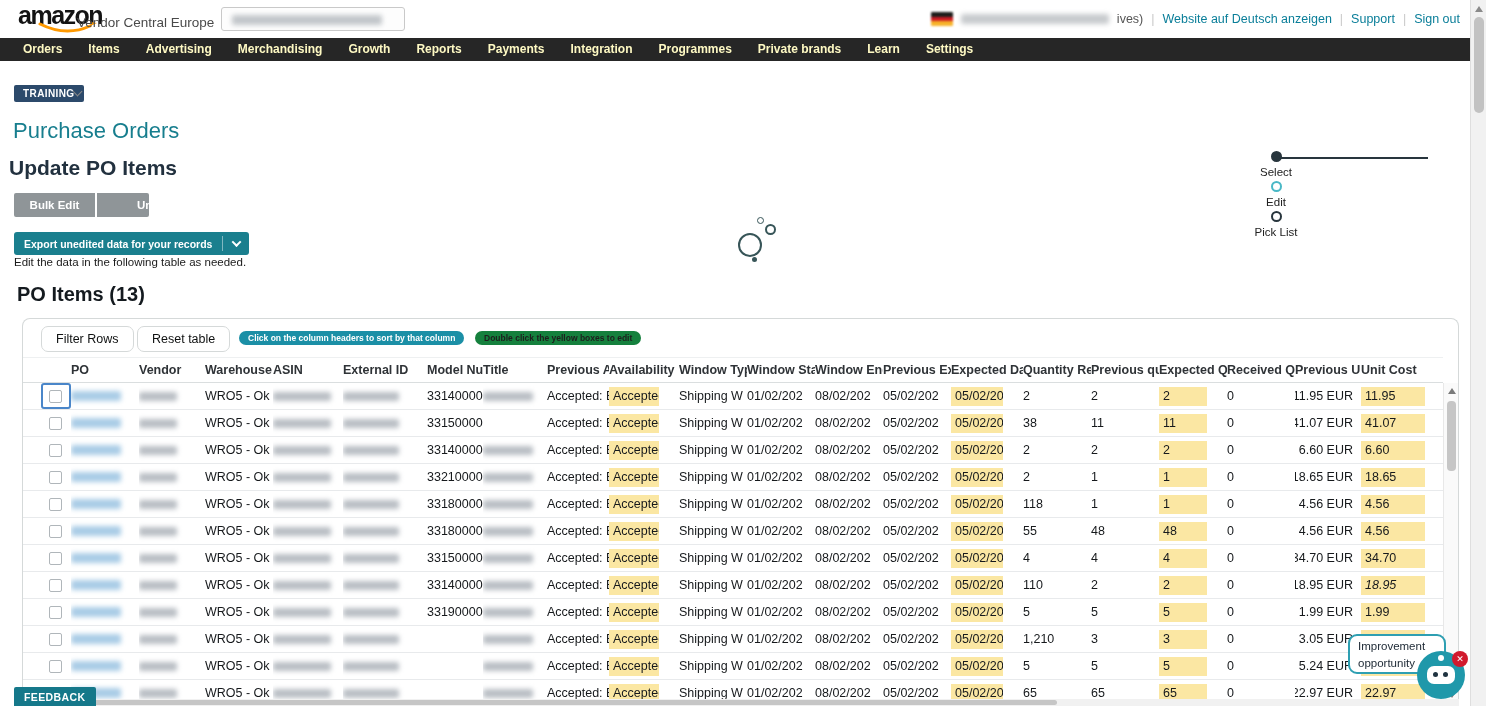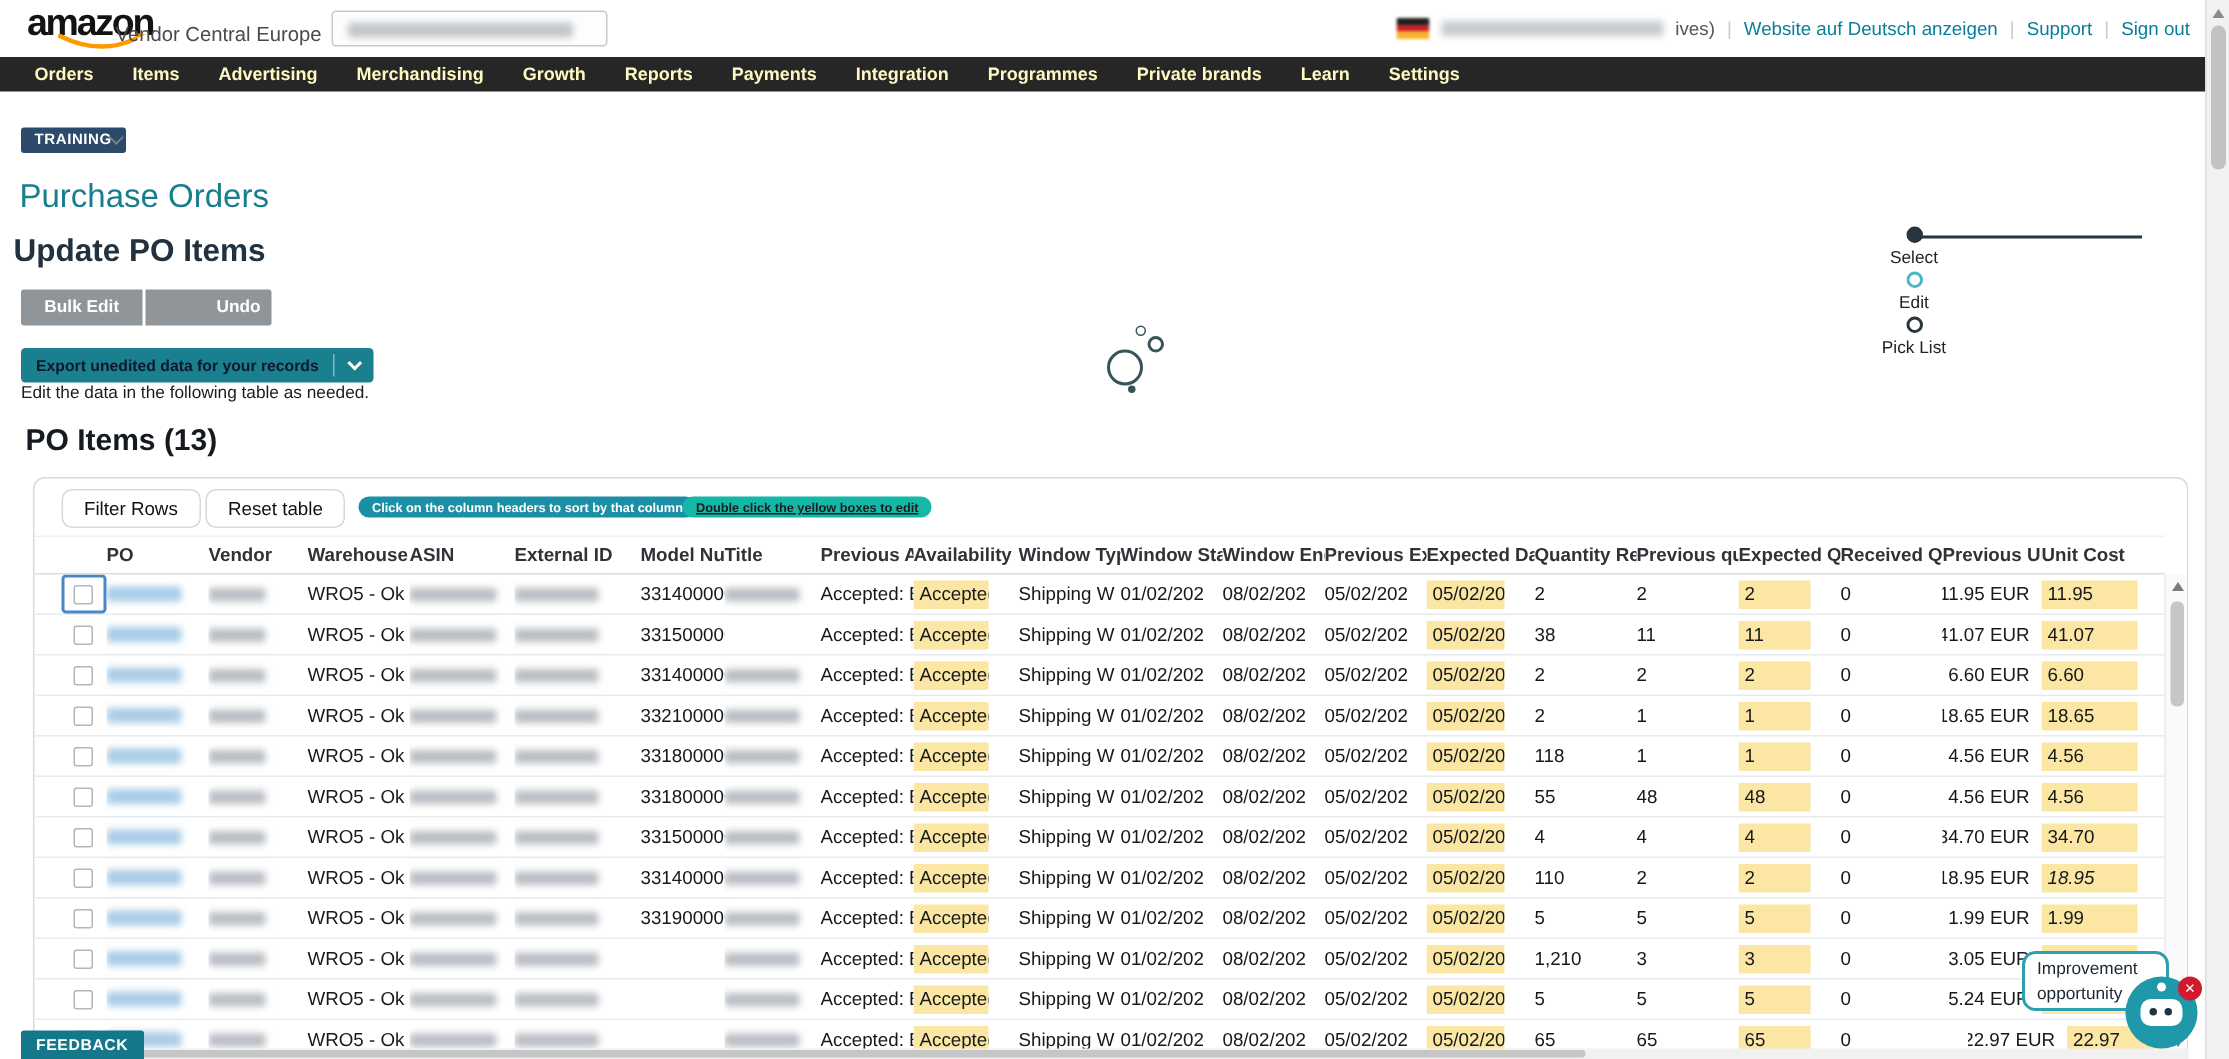--- a/index.html
+++ b/index.html
@@ -42,22 +42,22 @@
   .step-dot { width:11px; height:11px; border-radius:50%; background:#fff; margin-top:3px; }
   .step-done .step-dot { background:#28353d; border:2px solid #28353d; }
   .step-current .step-dot { border:2px solid #49b8c6; }
   .step-todo .step-dot { border:2px solid #28353d; }
   .step-label { margin-top:4px; font-size:11.5px; color:#222; }
 
   
   .gray-group { position:absolute; left:14px; top:193px; display:flex; gap:2px; }
   .gray-btn { border:none; background:#8f9598; color:#fff; font-weight:700; font-size:11.5px; height:24px; cursor:pointer; font-family:inherit; }
   .gray-btn.bulk { width:81px; border-radius:2px 0 0 2px; }
-  .gray-btn.undo { width:84px; border-radius:0 2px 2px 0;padding-left:40px; }
-  .export-btn { position:absolute; left:14px; top:232px; height:23px; display:flex; align-items:center; background:#1a7f8e; border:none; border-radius:3px; cursor:pointer; color:#0f172a; font-family:inherit; }
+  .gray-btn.undo { width:52px; border-radius:0 2px 2px 0;padding-left:40px; }
+  .export-btn { position:absolute; left:14px; top:232px; height:23px; display:flex; align-items:center; background:#1a7f8e; border:none; border-radius:3px; cursor:pointer; color:#ffffff; font-family:inherit; }
   .export-label { font-size:10.5px; font-weight:700; padding:0 10px; }
   .export-divider { width:1px; height:15px; background:rgba(255,255,255,.45); }
   .export-caret { width:26px; display:flex; justify-content:center; }
   .export-caret i { width:7px; height:7px; border-right:2px solid #fff; border-bottom:2px solid #fff; transform:rotate(45deg) translate(-1px,-1px); }
   .hint { position:absolute; left:14px; top:256px; font-size:11.5px; color:#1b1b1b; }
   .section-title { position:absolute; left:17px; top:283px; font-size:20px; font-weight:700; color:#141a1f; }
 
   
   .callout-blob { position:absolute; left:633px; top:240px; width:136px; height:104px; background:#375558; border-radius:46% 54% 58% 42% / 48% 52% 40% 60%; z-index:5; }
   .callout-blob:after { content:""; position:absolute; left:6px; bottom:-14px; width:0; height:0; border-top:26px solid #375558; border-right:26px solid transparent; transform:rotate(12deg); }
@@ -69,21 +69,21 @@
   .deco-dot { left:752px; top:257px; width:5px; height:5px; background:#375558; border:none; }
 
   
   .table-card { position:absolute; left:22px; top:318px; width:1437px; height:388px; border:1px solid #d5d9d9; border-bottom:none; border-radius:8px 8px 0 0; background:#fff; overflow:hidden; }
   .table-toolbar { position:relative; height:38px; }
   .tool-btn { position:absolute; top:7px; height:26px; border:1px solid #d5d9d9; background:#fff; border-radius:7px; font-size:12.5px; color:#0f1111; padding:0 14px; cursor:pointer; font-family:inherit; }
   .tool-btn.filter { left:18px; }
   .tool-btn.reset { left:114px; }
   .pill { position:absolute; top:12px; height:14px; line-height:14px; border-radius:7px; font-size:8.5px; font-weight:700; padding:0 9px; white-space:nowrap; }
   .pill.teal { left:216px; background:#1b8fa6; color:#fff; }
-  .pill.yellow { left:432px; background:#14b8a6; color:#1d1d1d;text-decoration:underline; }
+  .pill.yellow { left:452px; background:#15803d; color:#1d1d1d; }
 
   .thead { position:absolute; left:0; right:15px; top:38px; height:26px; display:flex; padding-left:18px; border-top:1px solid #eef0f1; border-bottom:1px solid #dadedf; }
   .th { font-size:12.5px; font-weight:700; color:#2f3337; line-height:24px; white-space:nowrap; overflow:hidden; padding-right:6px; flex:none; cursor:pointer; }
   .tbody { position:absolute; left:0; right:15px; top:64px; bottom:0; overflow:hidden; }
   .tr { display:flex; align-items:center; height:27px; border-bottom:1px solid #e8eaec; padding-left:18px; }
   .td { font-size:12.5px; color:#16191c; white-space:nowrap; overflow:hidden; padding-right:8px; flex:none; height:100%; display:flex; align-items:center; }
   .td.right { justify-content:flex-end; }
   .cb-cell { padding-right:0; }
   .cb-cell.focused { outline:2px solid #4a86c9; outline-offset:-2px; border-radius:3px; }
   .checkbox { width:13px; height:13px; border:1.5px solid #b0b6ba; border-radius:2px; background:#fff; margin-left:8px; cursor:pointer; }
@@ -743,21 +743,21 @@
           <div class="td col-previous_expected_date" style="width: 68px;">05/02/202</div>
           <div class="td col-expected_date" style="width: 72px;">
             <div class="yellow-box">05/02/202</div>
           </div>
           <div class="td col-quantity_requested" style="width: 68px;">65</div>
           <div class="td col-previous_quantity" style="width: 68px;">65</div>
           <div class="td col-expected_quantity" style="width: 68px;">
             <div class="yellow-box">65</div>
           </div>
           <div class="td col-received_quantity" style="width: 68px;">0</div>
-          <div class="td col-previous_unit_cost right" style="width: 66px; margin-left: 17px;">22.97 EUR</div>
+          <div class="td col-previous_unit_cost right" style="width: 66px;">22.97 EUR</div>
           <div class="td col-unit_cost" style="width: 84px;">
             <div class="yellow-box">22.97</div>
           </div>
         </div>
       </div>
     <div class="tv-scroll">
       <div class="tv-up"></div>
       <div class="tv-thumb"></div>
       <div class="tv-down"></div>
     </div>

